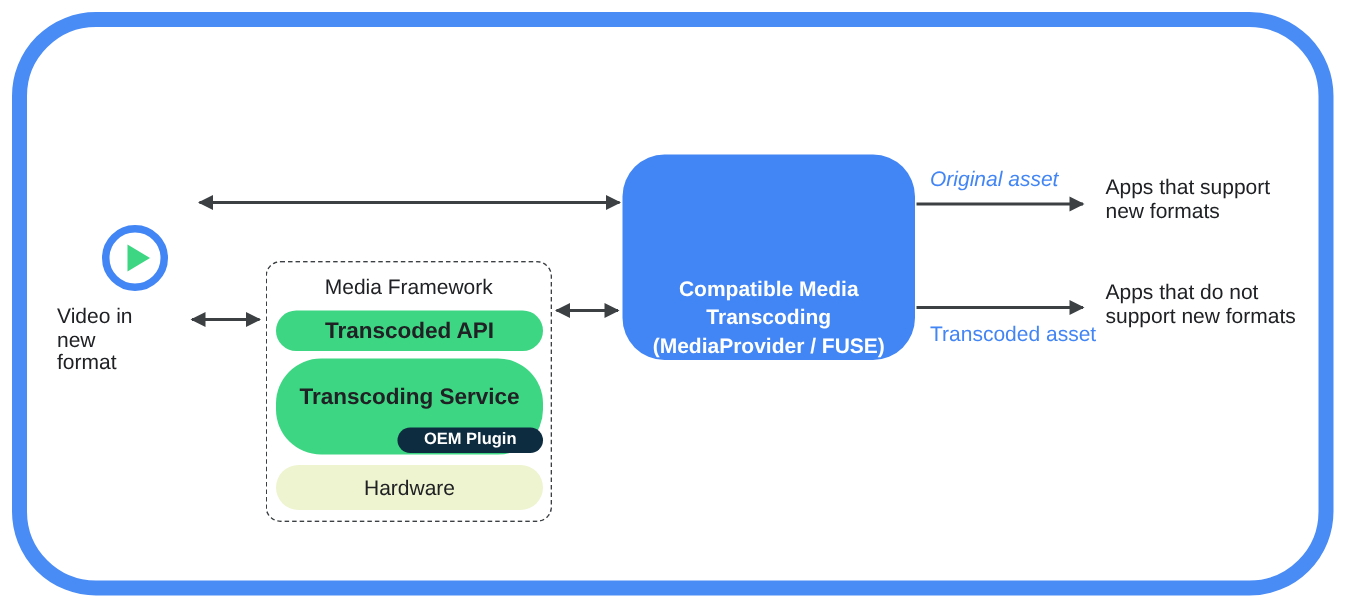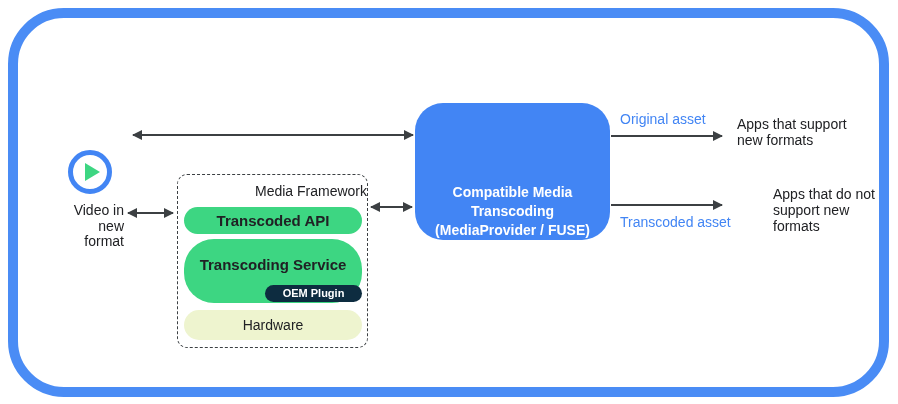--- a/index.html
+++ b/index.html
@@ -35,23 +35,23 @@
     position: absolute;
     left: 12px; top: 8px;
     width: 0; height: 0;
     border-top: 9px solid transparent;
     border-bottom: 9px solid transparent;
     border-left: 15px solid var(--green, #3dd682);
   }
 
   .video-label {
     position: absolute;
-    left: 24px; top: 203px;
+    left: 38px; top: 203px;
     width: 100px;
-    text-align: right;
+    text-align: left;
     font-size: 14px;
     line-height: 15.5px;
     white-space: pre-line;
   }
 
   
   .arrow { position: absolute; height: 12px; }
   .arrow .line {
     position: absolute; left: 1px; right: 1px; top: 5px;
     height: 2px; background: var(--arrow-gray, #3c4043);
@@ -76,21 +76,21 @@
     position: absolute;
     left: 177px; top: 174px;
     width: 191px; height: 174px;
     border: 1.5px dashed #3c4043;
     border-radius: 10px;
     background: #fff;
   }
   .framework-title {
     position: absolute;
     left: 0; top: 8px; width: 100%;
-    text-align: right;
+    text-align: center;
     font-size: 14px;
   }
   .pill {
     position: absolute;
     left: 6px; width: 178px;
     text-align: center;
     font-weight: bold;
     font-size: 15px;
   }
   .pill-api {
@@ -149,32 +149,32 @@
     white-space: pre-line;
   }
 
   
   .asset-label {
     position: absolute;
     font-size: 14px;
     color: var(--accent-blue, #4285f4);
     white-space: nowrap;
   }
-  .asset-original { left: 620px; top: 111px; }
+  .asset-original { left: 620px; top: 111px; font-style: italic; }
   .asset-transcoded { left: 620px; top: 214px; text-align: right; }
 
   .apps-label {
     position: absolute;
     left: 737px;
     font-size: 14px;
     line-height: 16px;
     white-space: pre-line;
   }
   .apps-support { top: 116px; }
-  .apps-nosupport { top: 186px; margin-left: 36px; }
+  .apps-nosupport { top: 186px; }
 </style>
 </head>
 <body>
 
 <div class="canvas">
 
   <div class="outer-frame"></div>
 
   <div class="play-icon">
     <div class="play-triangle"></div>

